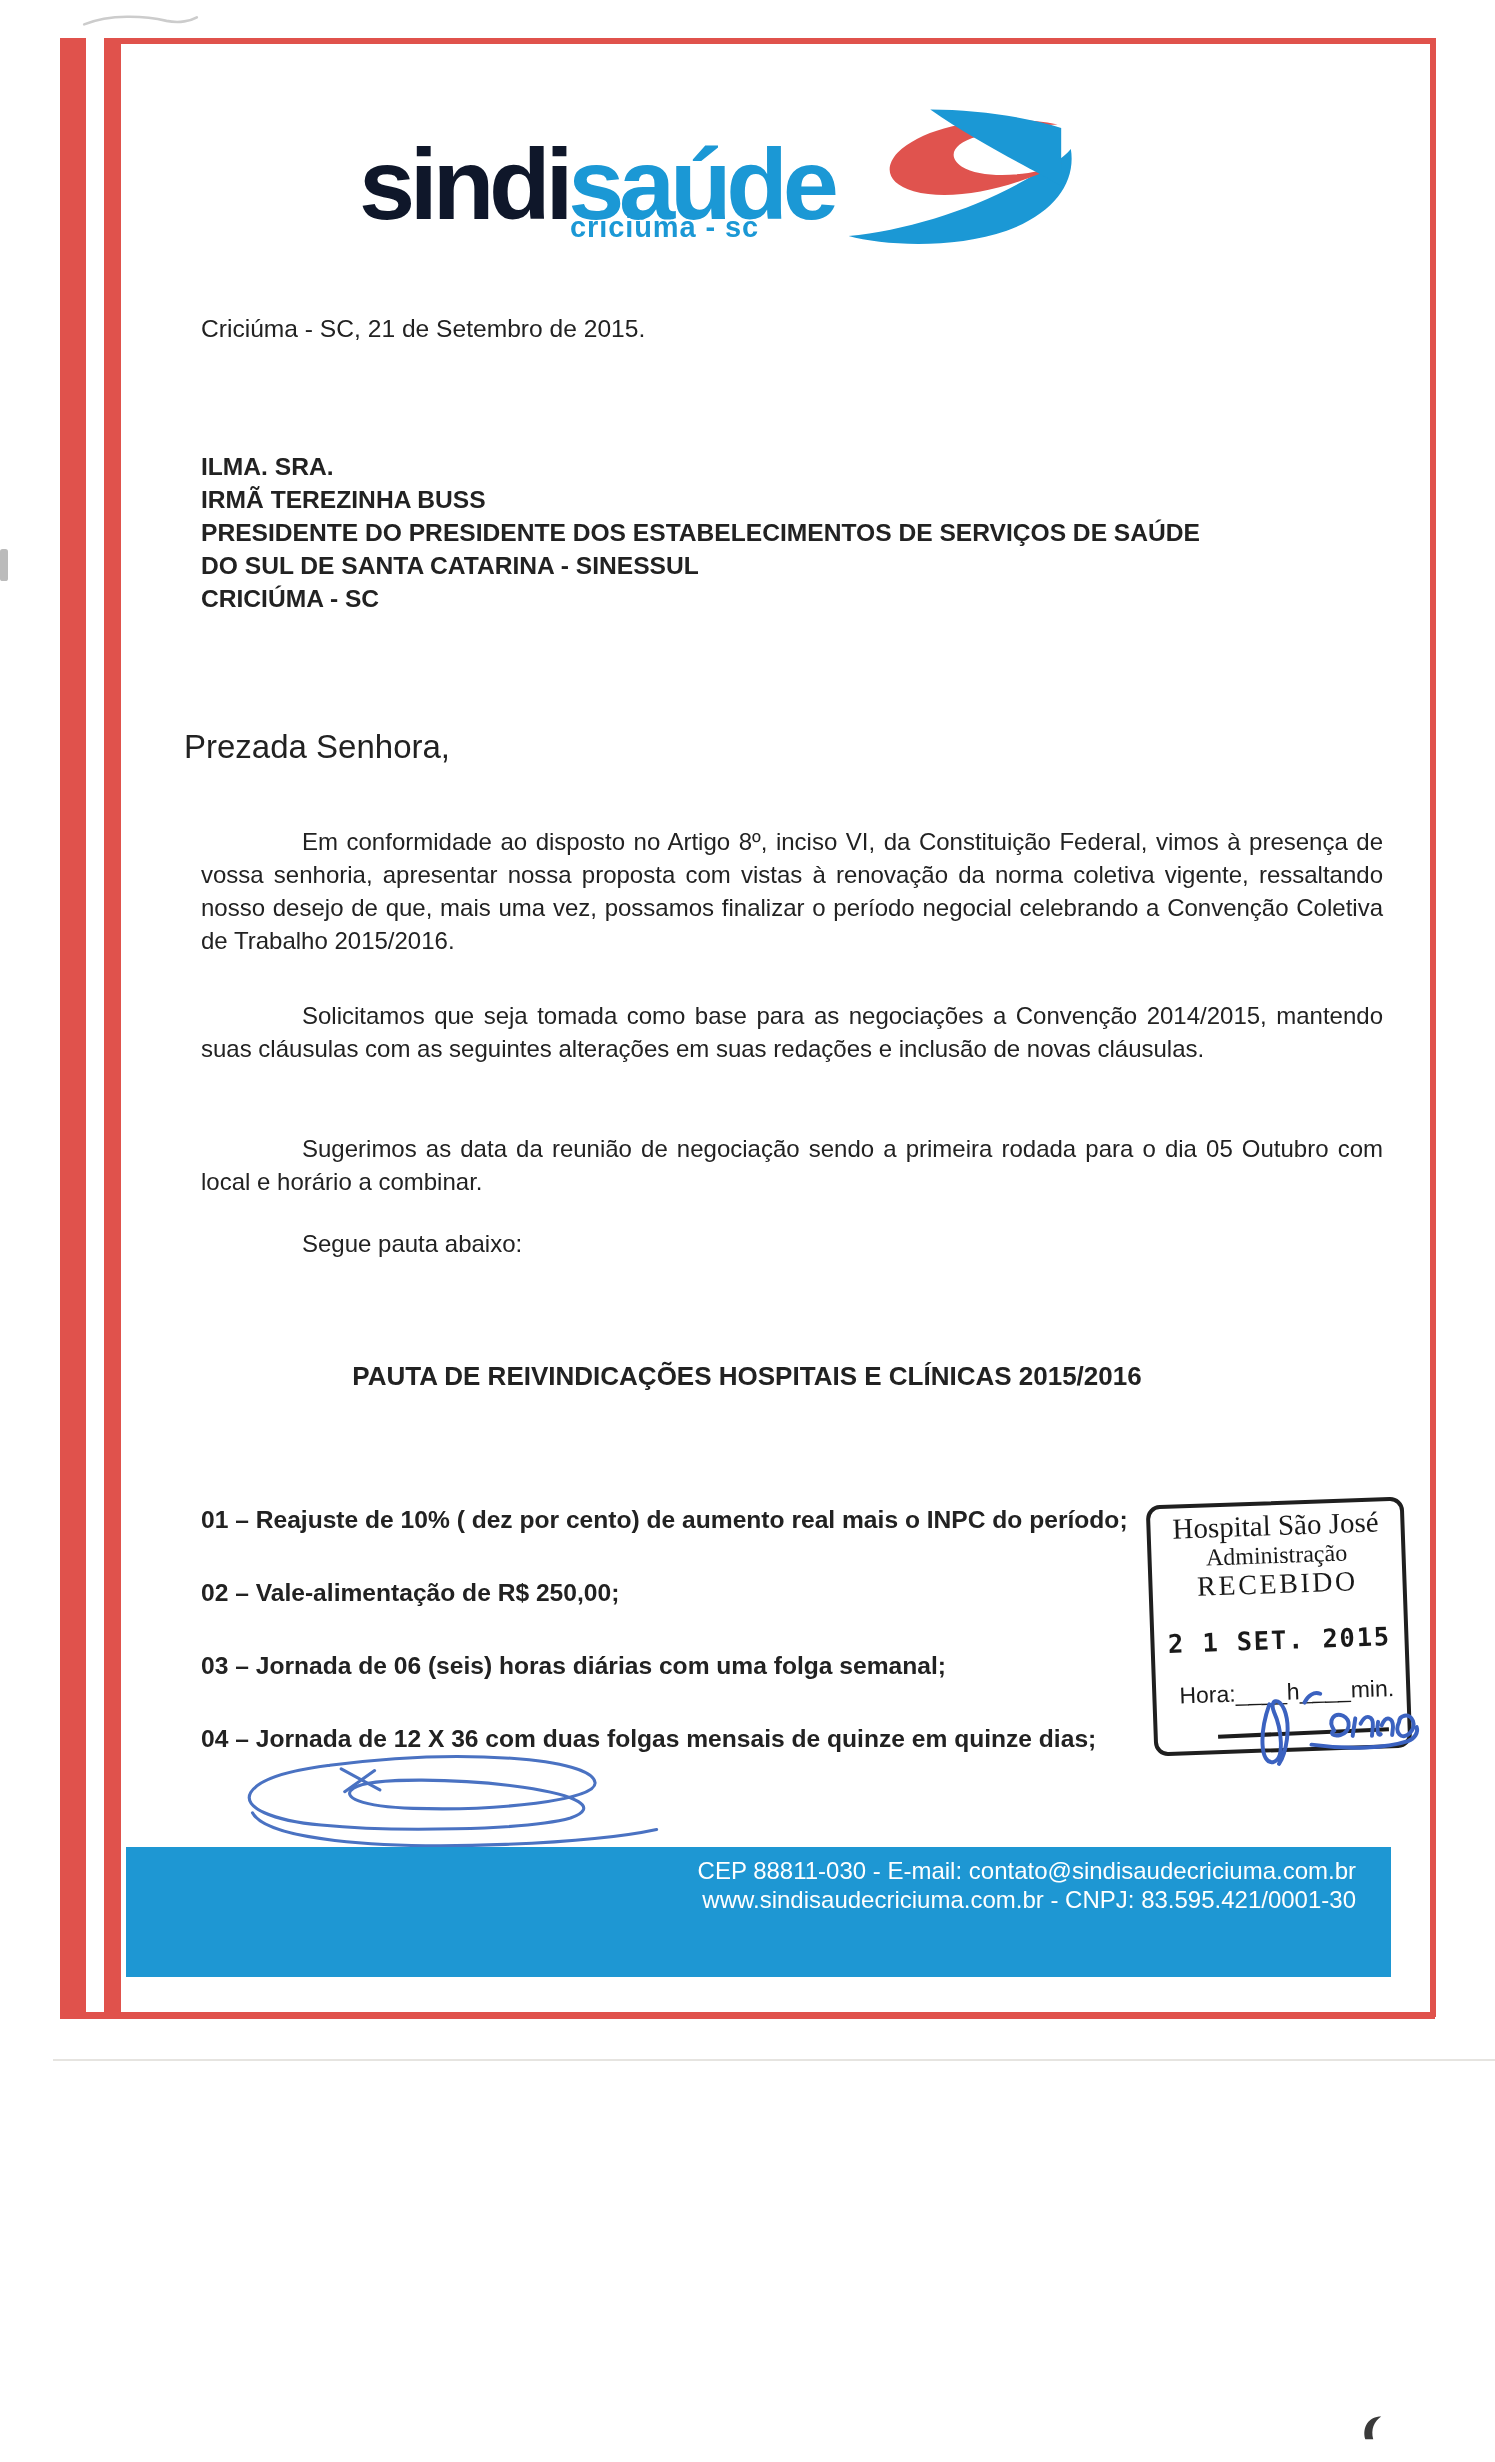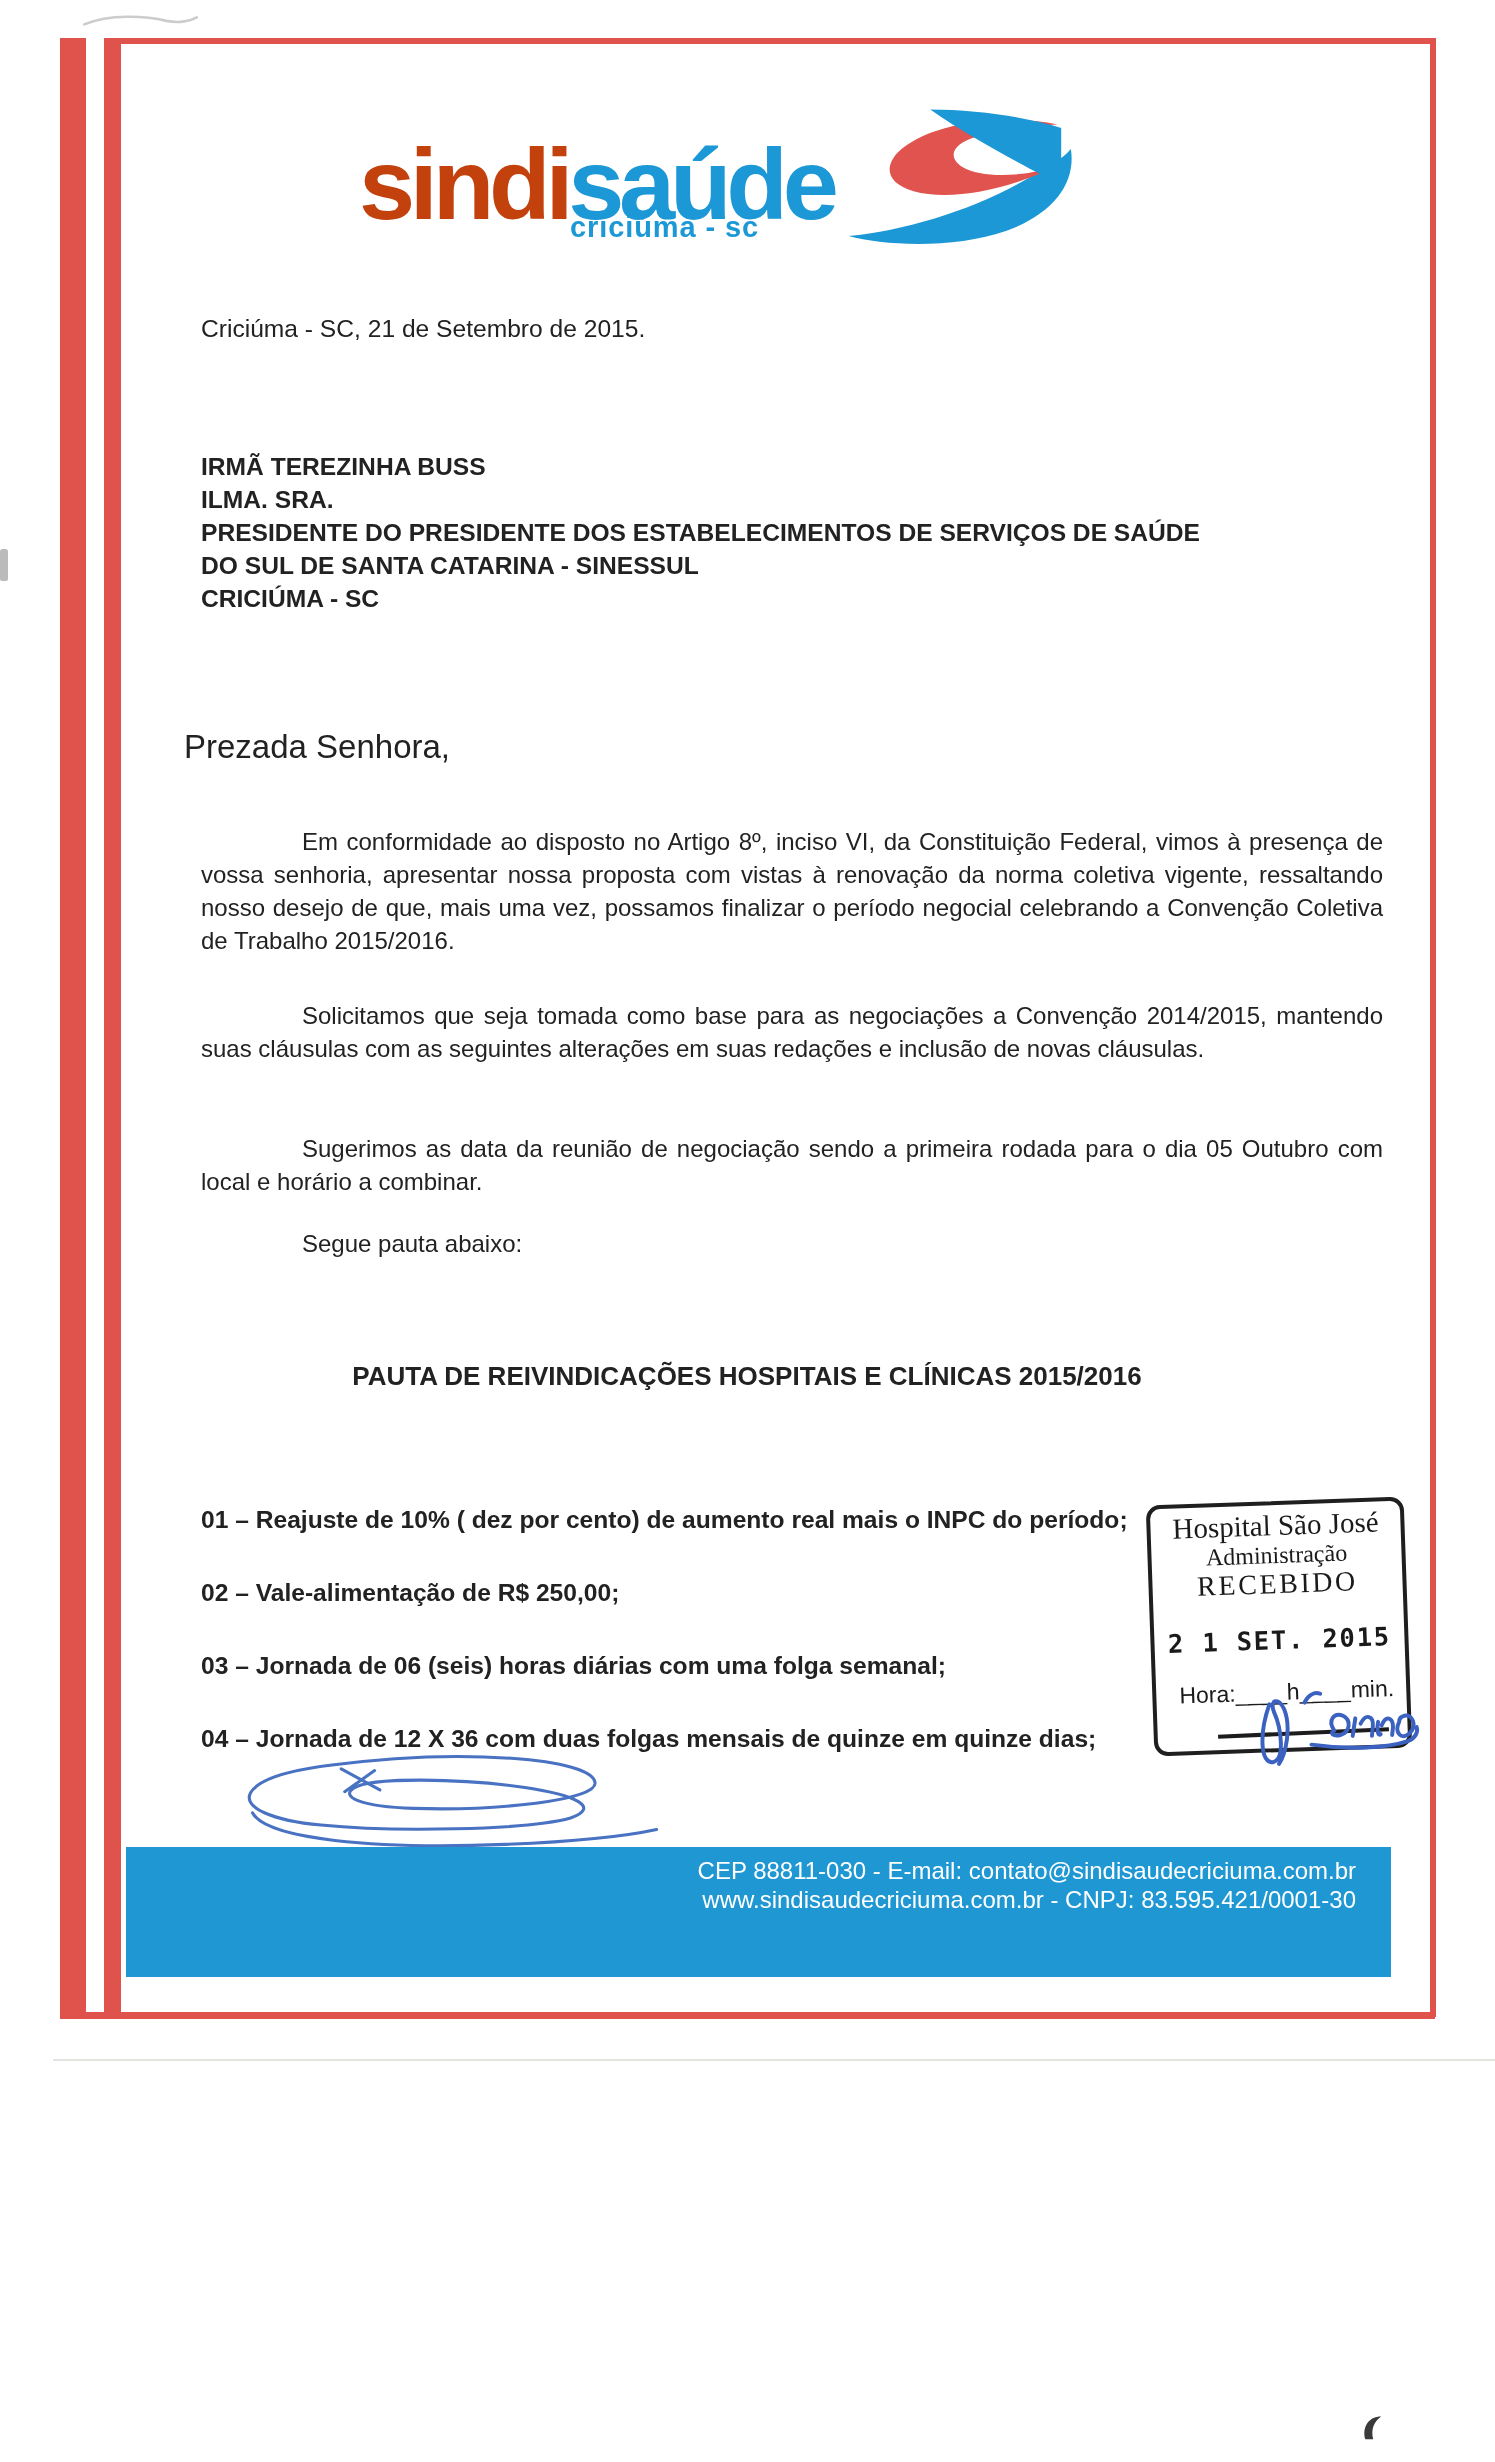--- a/index.html
+++ b/index.html
@@ -10,21 +10,21 @@
   .bar{position:absolute;background:#e0524c;}
   .bar-left-thick{left:60px;top:38px;width:26px;height:1981px;}
   .bar-left-thin{left:104px;top:38px;width:16.7px;height:1981px;}
   .bar-top{left:120px;top:38px;width:1315px;height:6.2px;}
   .bar-right{left:1430px;top:38px;width:6.2px;height:1979px;}
   .bar-bottom{left:86px;top:2012px;width:1349px;height:7px;}
 
   
   .logo-word{position:absolute;left:359px;top:134px;font-weight:bold;font-size:101px;
              letter-spacing:-5.3px;line-height:1;white-space:nowrap;}
-  .logo-word .red{color:#c2410c;}
+  .logo-word .red{color:#0f172a;}
   .logo-word .blue{color:#1b98d5;}
   .logo-sub{position:absolute;left:570px;top:211px;font-weight:bold;font-size:29px;
             color:#1b98d5;letter-spacing:0.9px;white-space:nowrap;}
   .logo-swoosh{position:absolute;left:831px;top:98px;width:246px;height:176px;}
 
   
   .dateline{position:absolute;left:201px;top:315px;font-size:24.6px;}
   .recipient{position:absolute;left:201px;top:450px;font-size:24.6px;font-weight:bold;
              line-height:33px;width:1196px;}
   .salutation{position:absolute;left:184px;top:728px;font-size:33px;}
@@ -85,22 +85,22 @@
   <div class="logo-sub">criciúma - sc</div>
   <svg class="logo-swoosh" viewBox="0 0 280 200">
     <path d="M 20,157 C 90,150 170,125 235,85 C 250,76 263,70 273,58 C 279,95 255,131 200,151 C 140,172 60,168 20,157 Z" fill="#1b98d5"></path>
     <path d="M 258,30 C 190,16 108,30 76,62 C 60,79 64,97 94,106 C 140,119 212,101 263,74 C 230,89 174,93 149,78 C 131,66 140,51 166,44 C 196,36 230,31 258,30 Z" fill="#e0534e"></path>
     <path d="M 113,13 C 166,13 226,22 262,34 L 262,100 C 236,84 168,52 113,13 Z" fill="#1b98d5"></path>
   </svg>
 
   <div class="dateline">Criciúma - SC, 21 de Setembro de 2015.</div>
 
   <div class="recipient">
+    <div>ILMA. SRA.</div>
     <div>IRMÃ TEREZINHA BUSS</div>
-    <div>ILMA. SRA.</div>
     <div>PRESIDENTE DO PRESIDENTE DOS ESTABELECIMENTOS DE SERVIÇOS DE SAÚDE</div>
     <div>DO SUL DE SANTA CATARINA - SINESSUL</div>
     <div>CRICIÚMA - SC</div>
   </div>
 
   <div class="salutation">Prezada Senhora,</div>
 
   <div class="para p1">Em conformidade ao disposto no Artigo 8º, inciso VI, da Constituição Federal, vimos à presença de vossa senhoria, apresentar nossa proposta com vistas à renovação da norma coletiva vigente, ressaltando nosso desejo de que, mais uma vez, possamos finalizar o período negocial celebrando a Convenção Coletiva de Trabalho 2015/2016.</div>
   <div class="para p2">Solicitamos que seja tomada como base para as negociações a Convenção 2014/2015, mantendo suas cláusulas com as seguintes alterações em suas redações e inclusão de novas cláusulas.</div>
   <div class="para p3">Sugerimos as data da reunião de negociação sendo a primeira rodada para o dia 05 Outubro com local e horário a combinar.</div>

